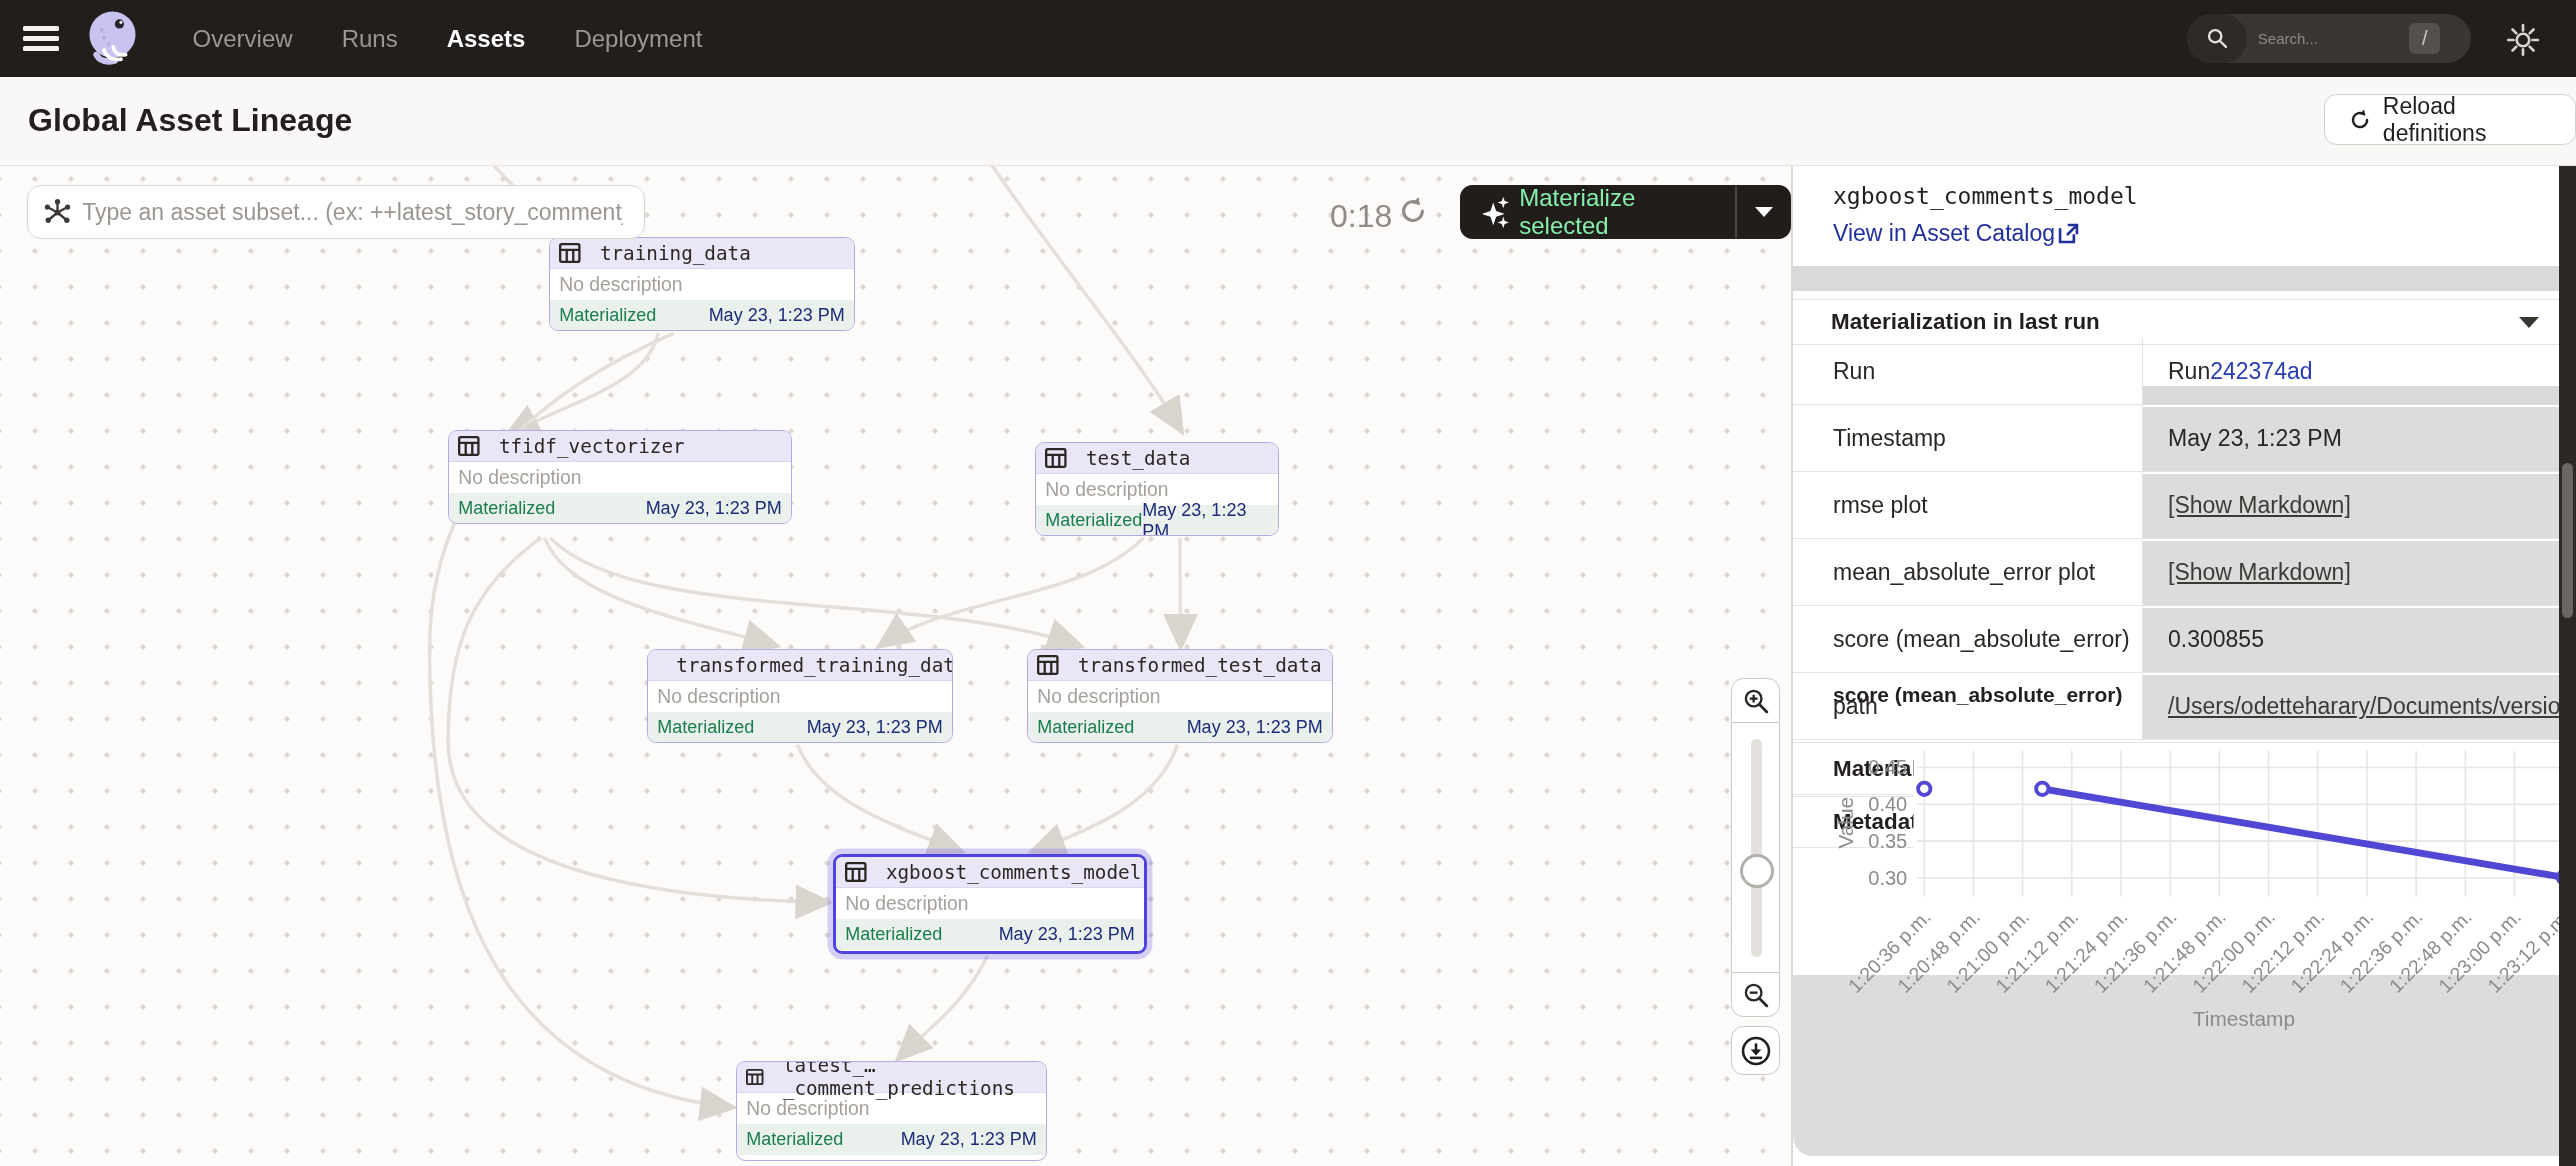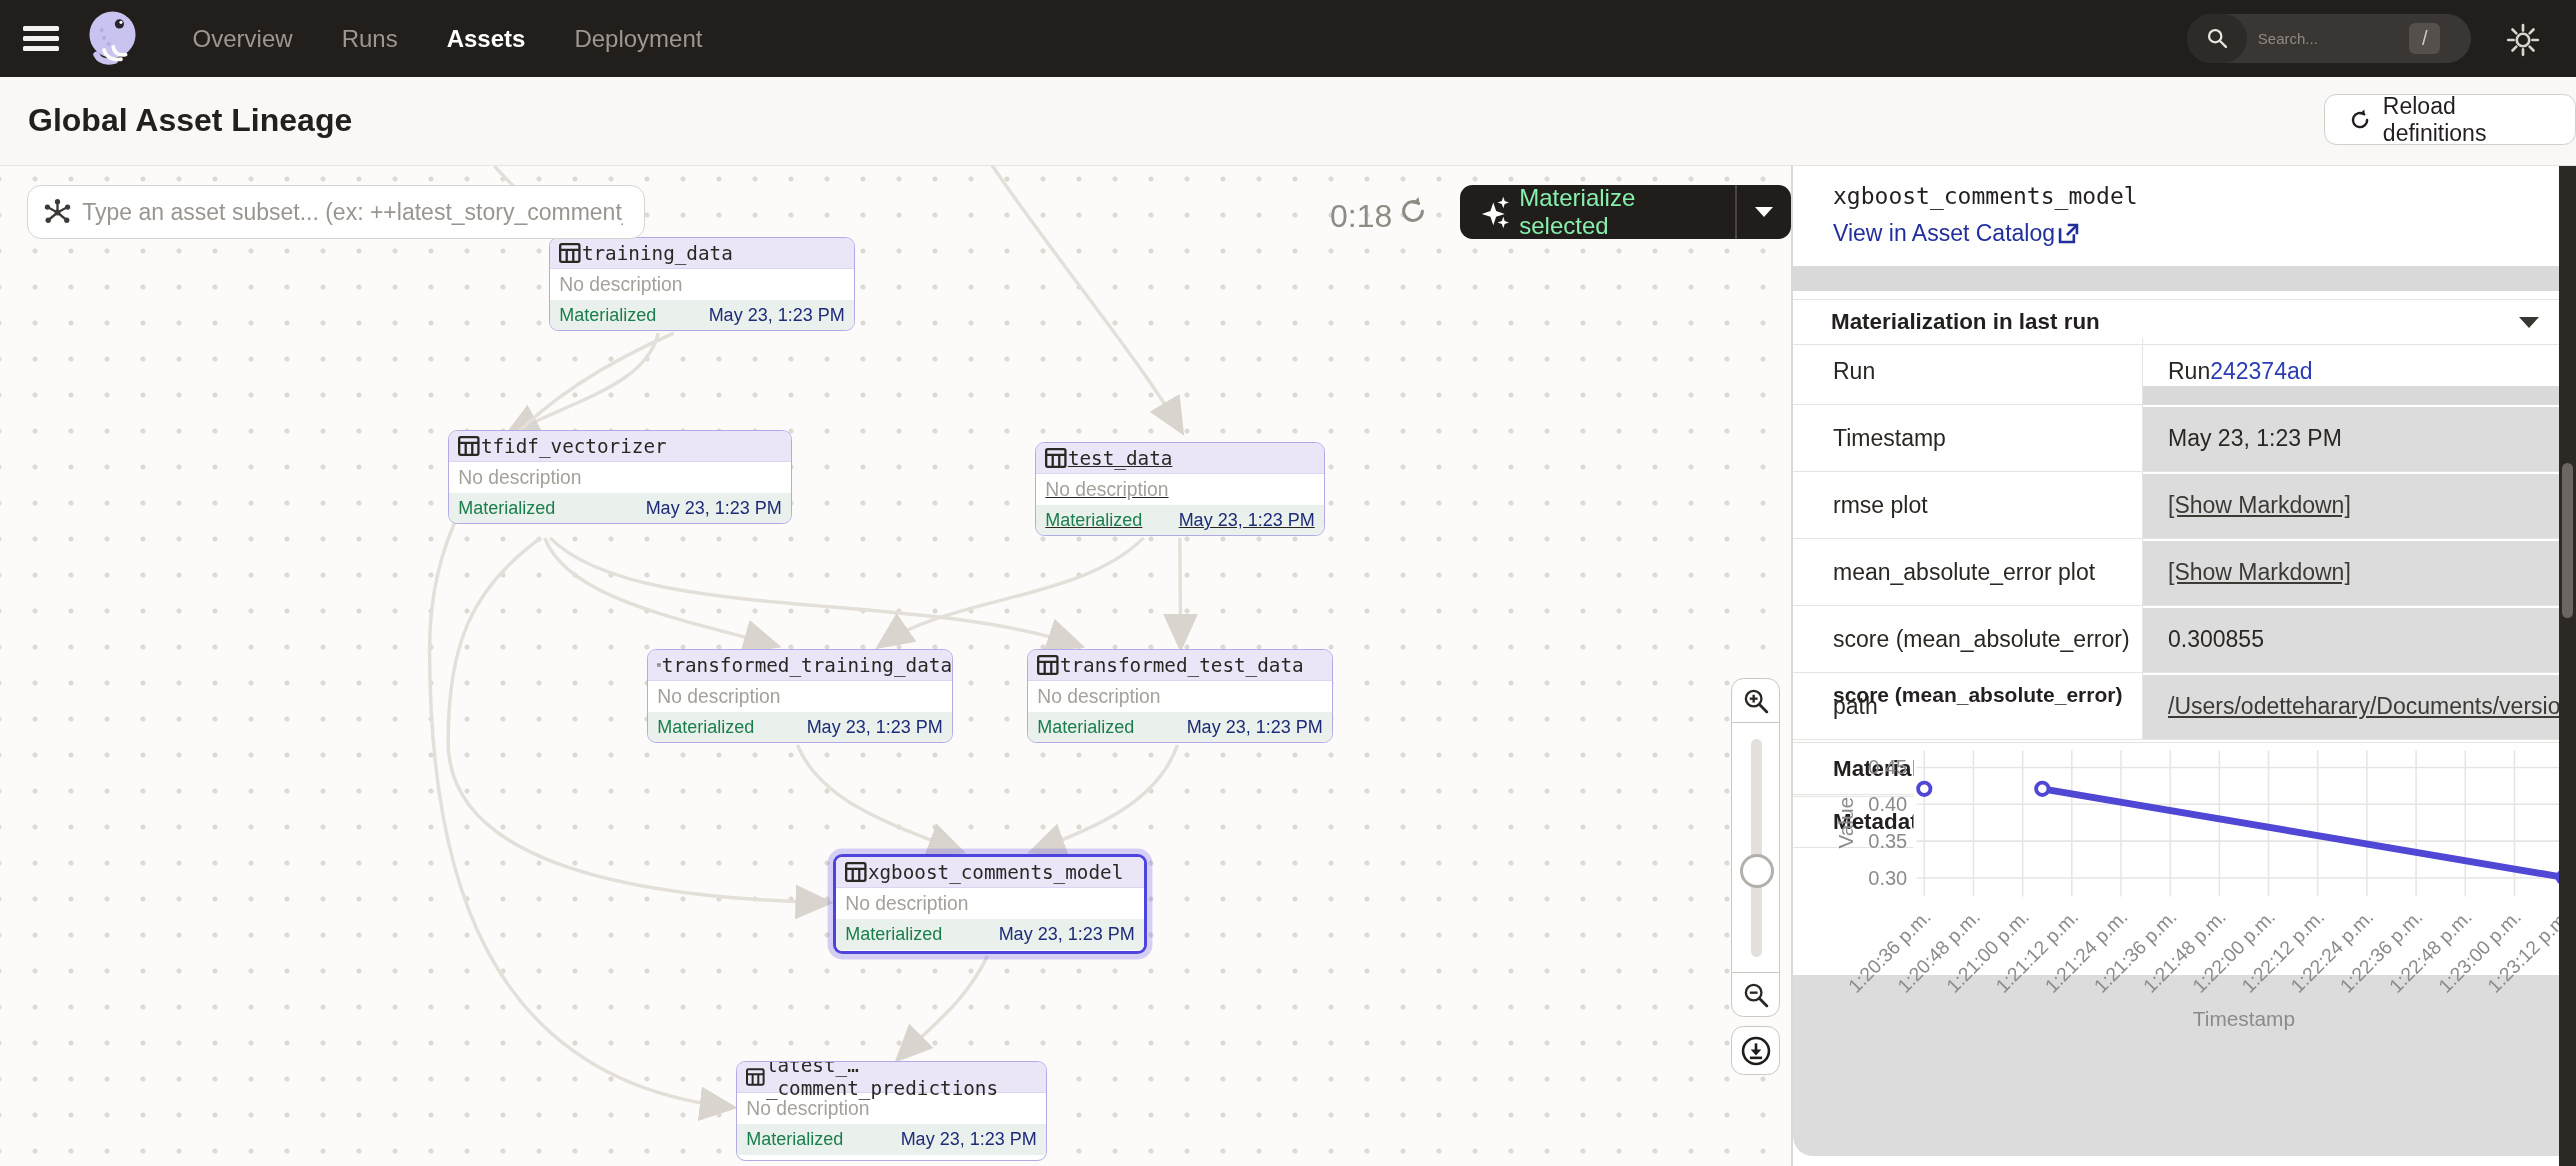--- a/index.html
+++ b/index.html
@@ -56,21 +56,21 @@
   #materialize-btn .divider { width:1.5px; height:54px; background:#4a4543; }
   #materialize-caret { width:59px; display:flex; align-items:center; justify-content:center; }
   .caret-down { width:0; height:0; border-left:9.3px solid transparent; border-right:9.3px solid transparent;
     border-top:10.8px solid #ffffff; }
 
   
   .asset-node { position:absolute; background:#ffffff; border:1.5px solid #b2a9e6; border-radius:9.3px;
     overflow:hidden; z-index:3; cursor:pointer; }
   .asset-node.selected { border:3.9px solid #4f43dd; box-shadow:0 0 0 5.4px rgba(118,105,230,0.30); }
   .an-header { height:31px; background:#eae6f8; border-bottom:0.8px solid #dcd5f1; display:flex;
-    align-items:center; padding-left:9.3px; gap:1px; }
+    align-items:center; padding-left:9.3px; gap:19px; }
   .an-name { font-family:"DejaVu Sans Mono", monospace; font-size:19.3px; color:#2b2824; }
   .an-body { height:31px; display:flex; align-items:center; padding-left:9.3px; }
   .an-desc { font-size:19.3px; color:#a5a09a; }
   .an-footer { height:31px; background:#eaf0eb; display:flex; align-items:center;
     justify-content:space-between; padding:0 9.3px; }
   .an-status { font-size:18px; color:#1a7e4c; }
   .an-date { font-size:18px; color:#1d2b78; }
 
   
   #zoom-ctl { position:absolute; left:1731px; top:512px; width:49px; z-index:6; }
@@ -306,21 +306,21 @@
         <span class="an-name">tfidf_vectorizer</span>
       </div>
       <div class="an-body">
         <span class="an-desc">No description</span>
       </div>
       <div class="an-footer">
         <span class="an-status">Materialized</span>
         <span class="an-date">May 23, 1:23 PM</span>
       </div>
     </div>
-    <div class="asset-node" style="left: 1035px; top: 276px; width: 290px; height: 94px; text-decoration: underline;">
+    <div class="asset-node" style="left: 1035px; top: 276px; width: 244px; height: 94px;">
       <div class="an-header">
         <svg width="21.6" height="20" viewBox="0 0 28 26">
           <rect x="1.5" y="1.5" width="25" height="23" rx="2" fill="none" stroke="#2b2824" stroke-width="3"></rect>
           <line x1="1.5" y1="9" x2="26.5" y2="9" stroke="#2b2824" stroke-width="3"></line>
           <line x1="10" y1="9" x2="10" y2="24.5" stroke="#2b2824" stroke-width="3"></line>
           <line x1="18.5" y1="9" x2="18.5" y2="24.5" stroke="#2b2824" stroke-width="3"></line>
         </svg>
         <span class="an-name">test_data</span>
       </div>
       <div class="an-body">

